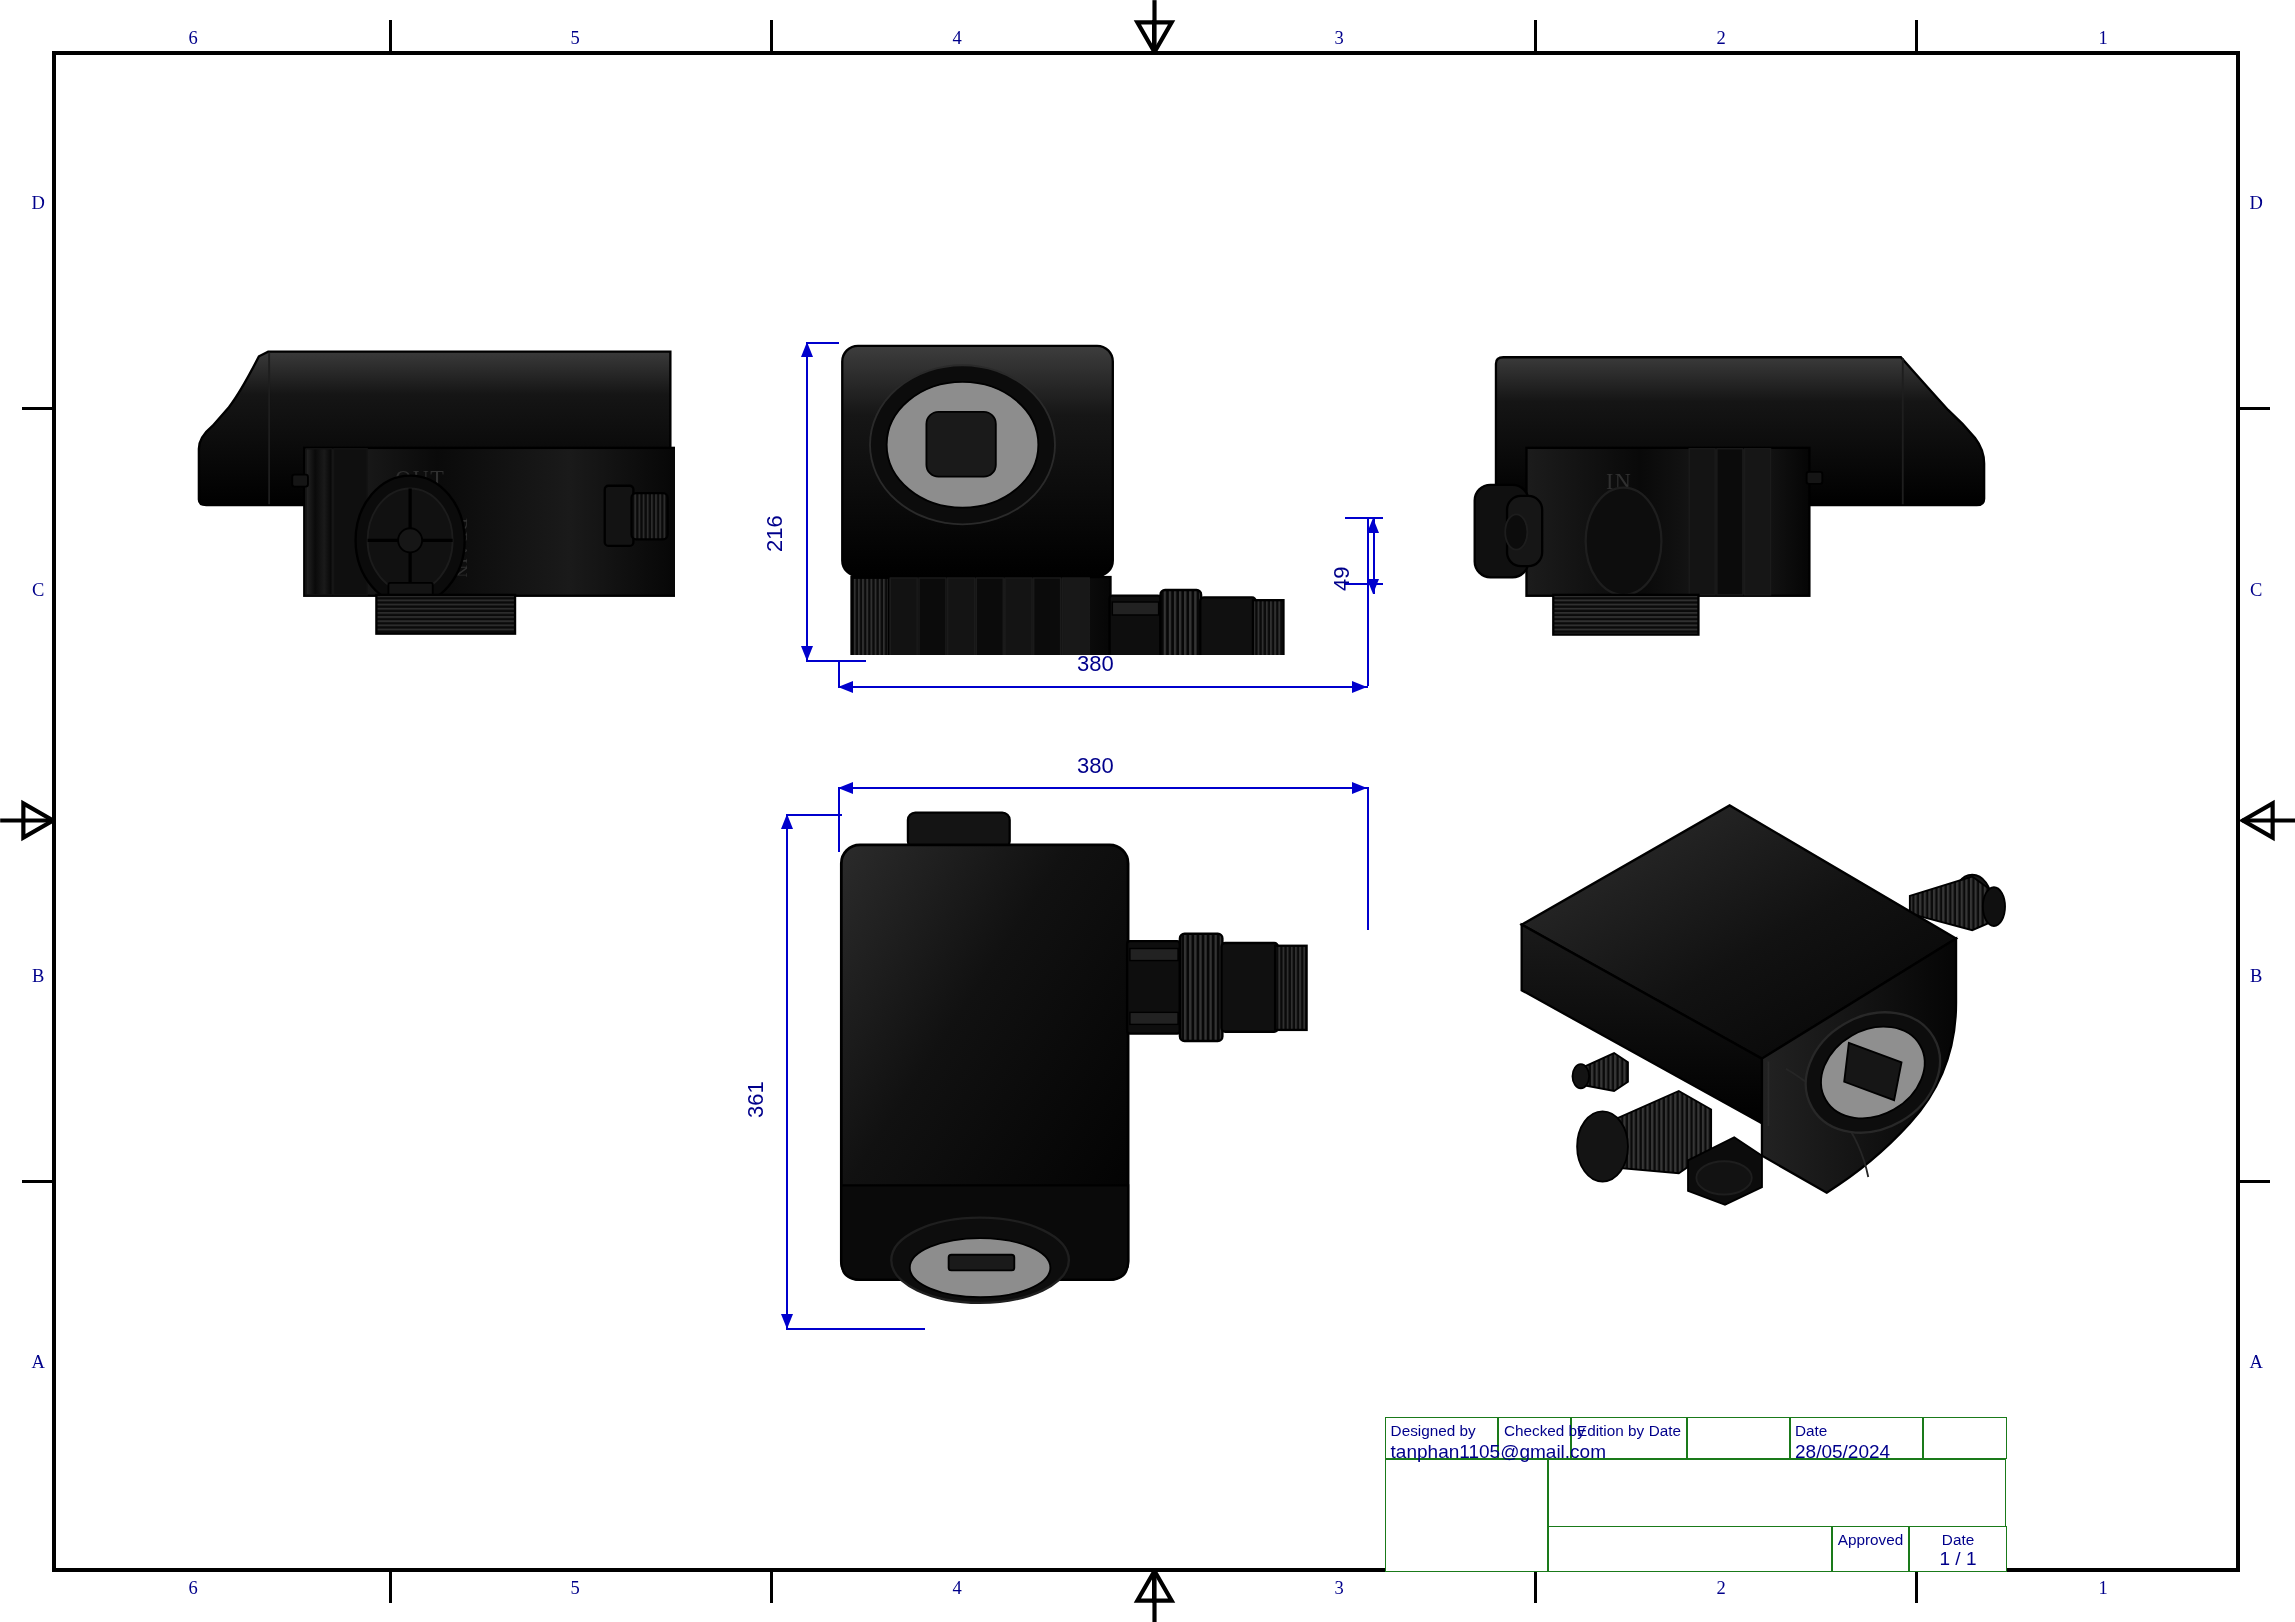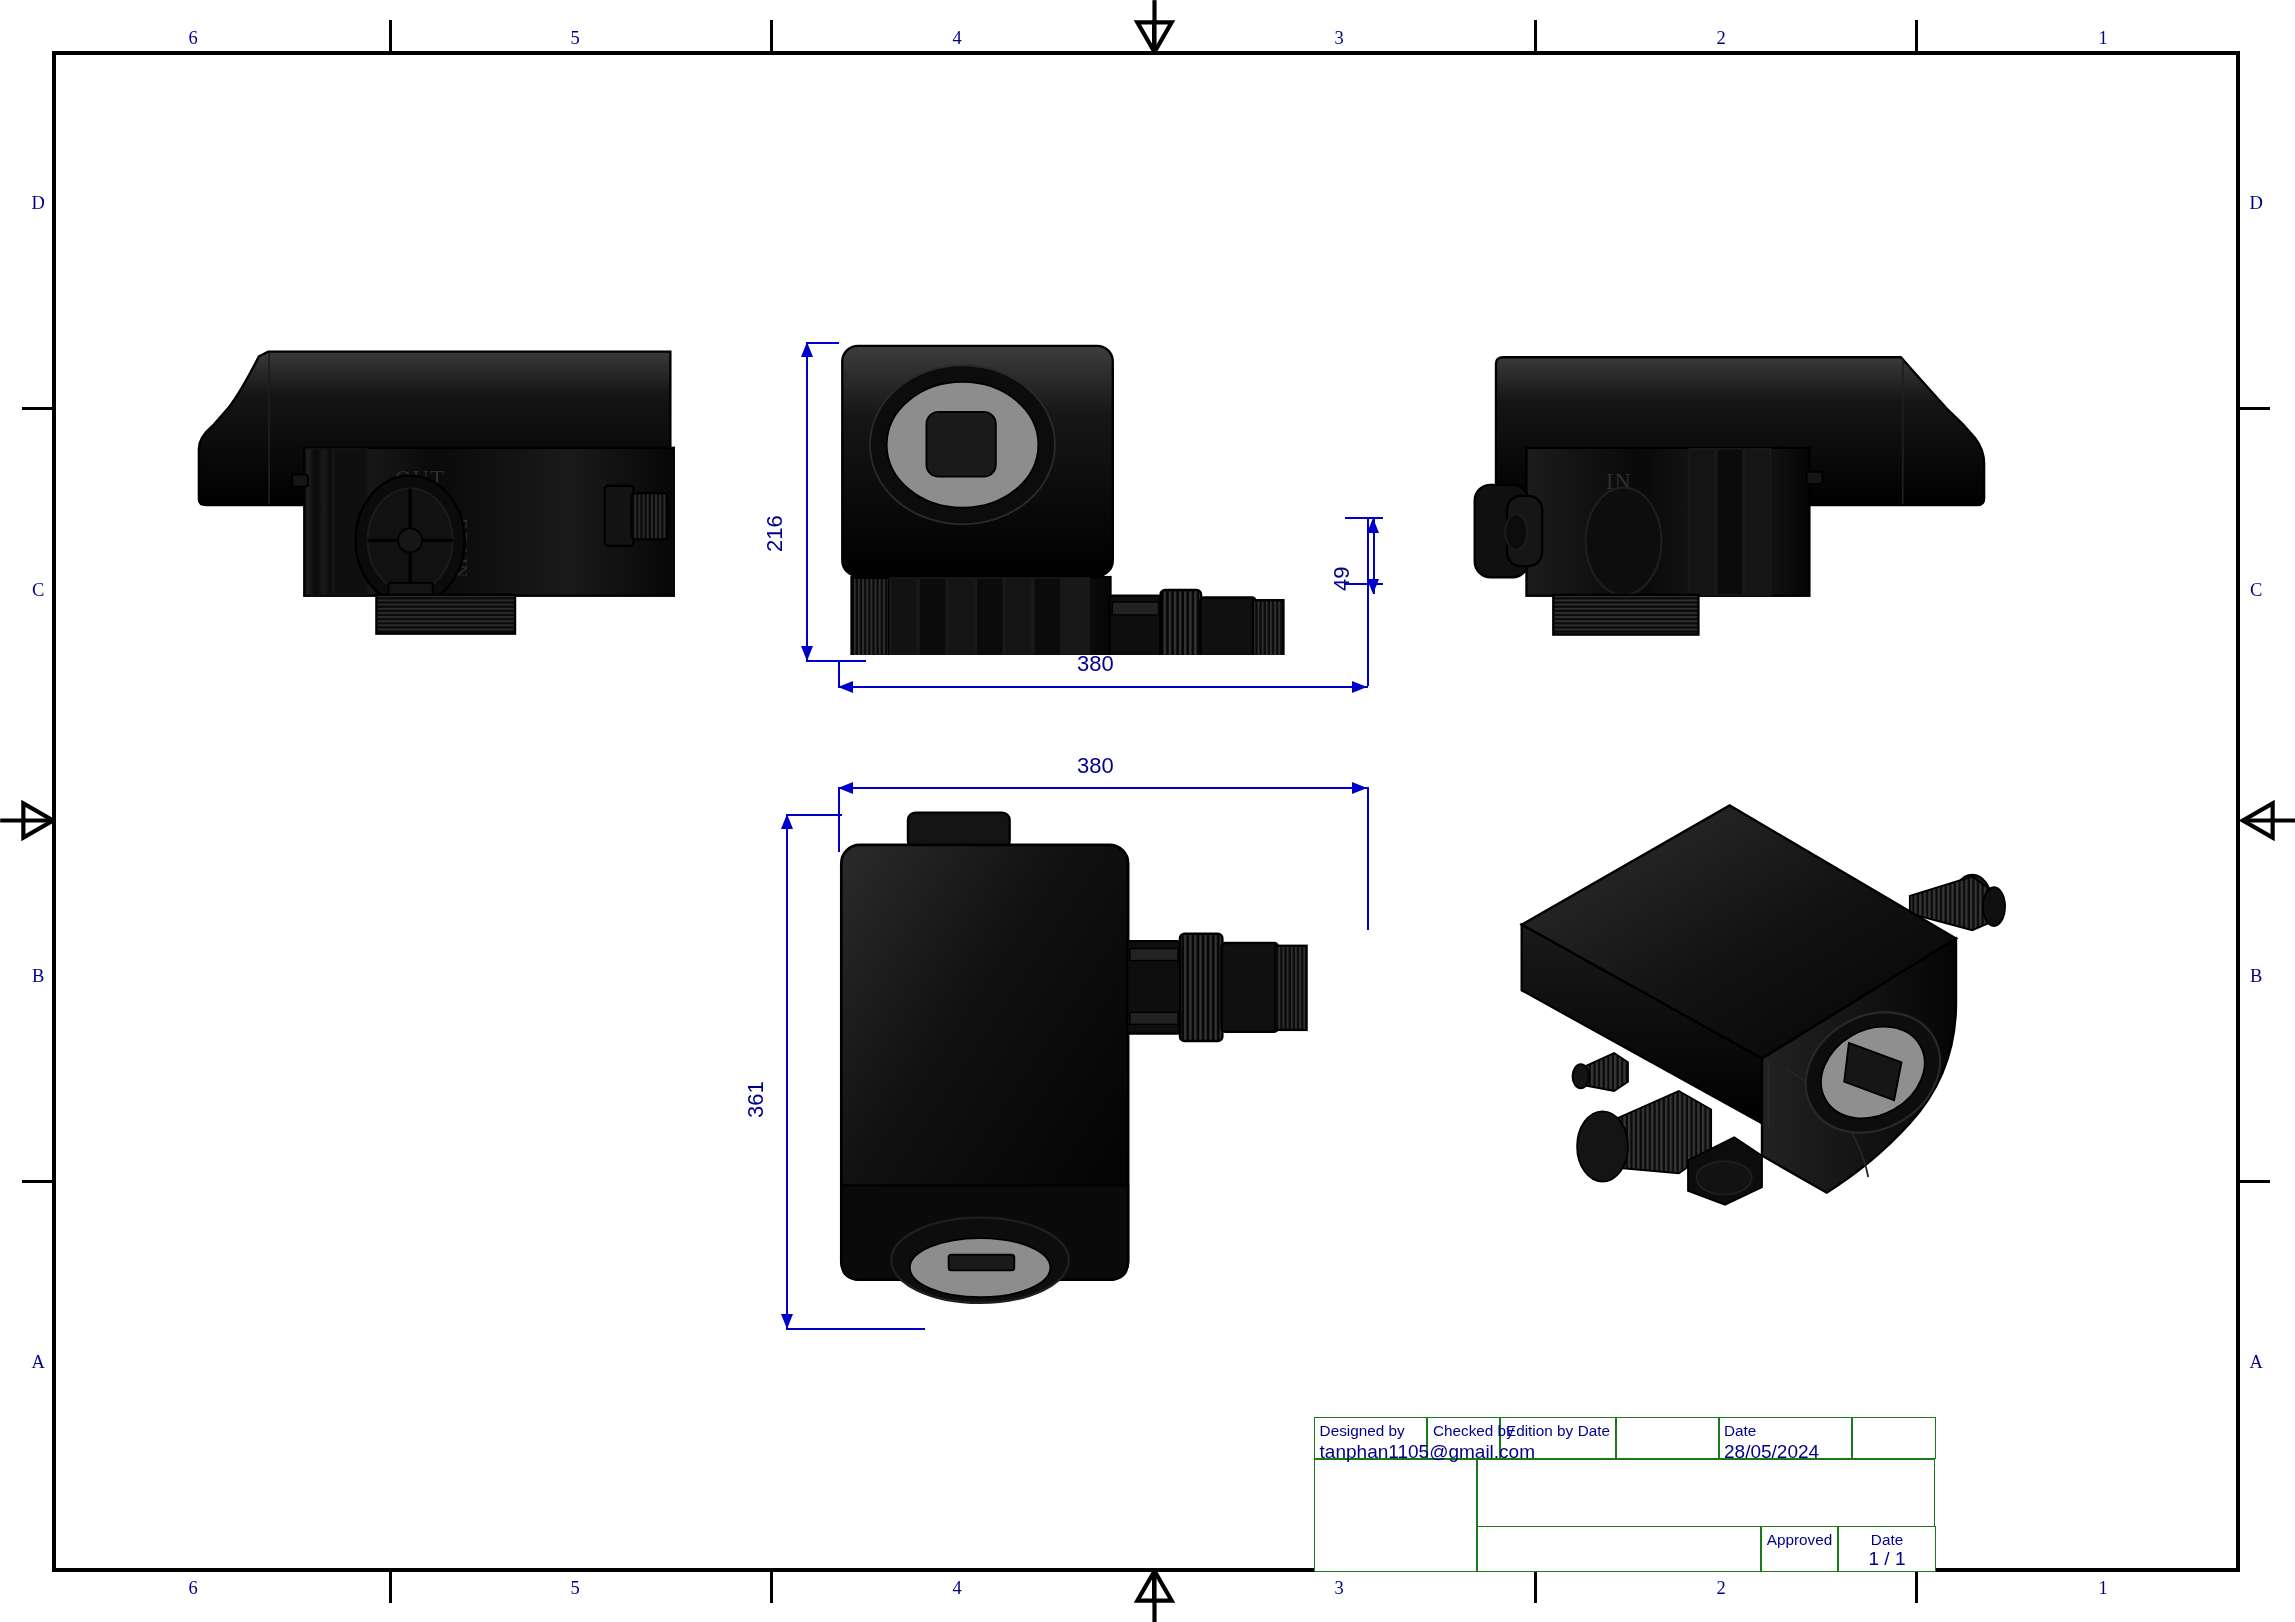--- a/index.html
+++ b/index.html
@@ -37,21 +37,21 @@
   .ar-left{border-top:6px solid transparent;border-bottom:6px solid transparent;
            border-right:15.7px solid #0000cd;}
   .ar-right{border-top:6px solid transparent;border-bottom:6px solid transparent;
             border-left:15.7px solid #0000cd;}
   .ar-up{border-left:6px solid transparent;border-right:6px solid transparent;
          border-bottom:15.7px solid #0000cd;}
   .ar-down{border-left:6px solid transparent;border-right:6px solid transparent;
            border-top:15.7px solid #0000cd;}
 
   
-  #titleblock{position:absolute;left:1314px;top:1417px;width:909px;height:140px;}
+  #titleblock{position:absolute;left:1385px;top:1417px;width:909px;height:140px;}
   .tb-cell{position:absolute;box-sizing:border-box;border:1.4px solid #1a7a1a;background:#fff;}
   .tb-hdr{position:absolute;color:#00008b;font-size:15.3px;line-height:15.3px;white-space:nowrap;}
   .tb-val{position:absolute;color:#00008b;font-size:19px;line-height:19px;white-space:nowrap;}
   .tb-hdr.r{text-align:right;}
   .tb-val.c{text-align:center;}
 </style>
 </head>
 <body>
 
 <div id="sheet">

